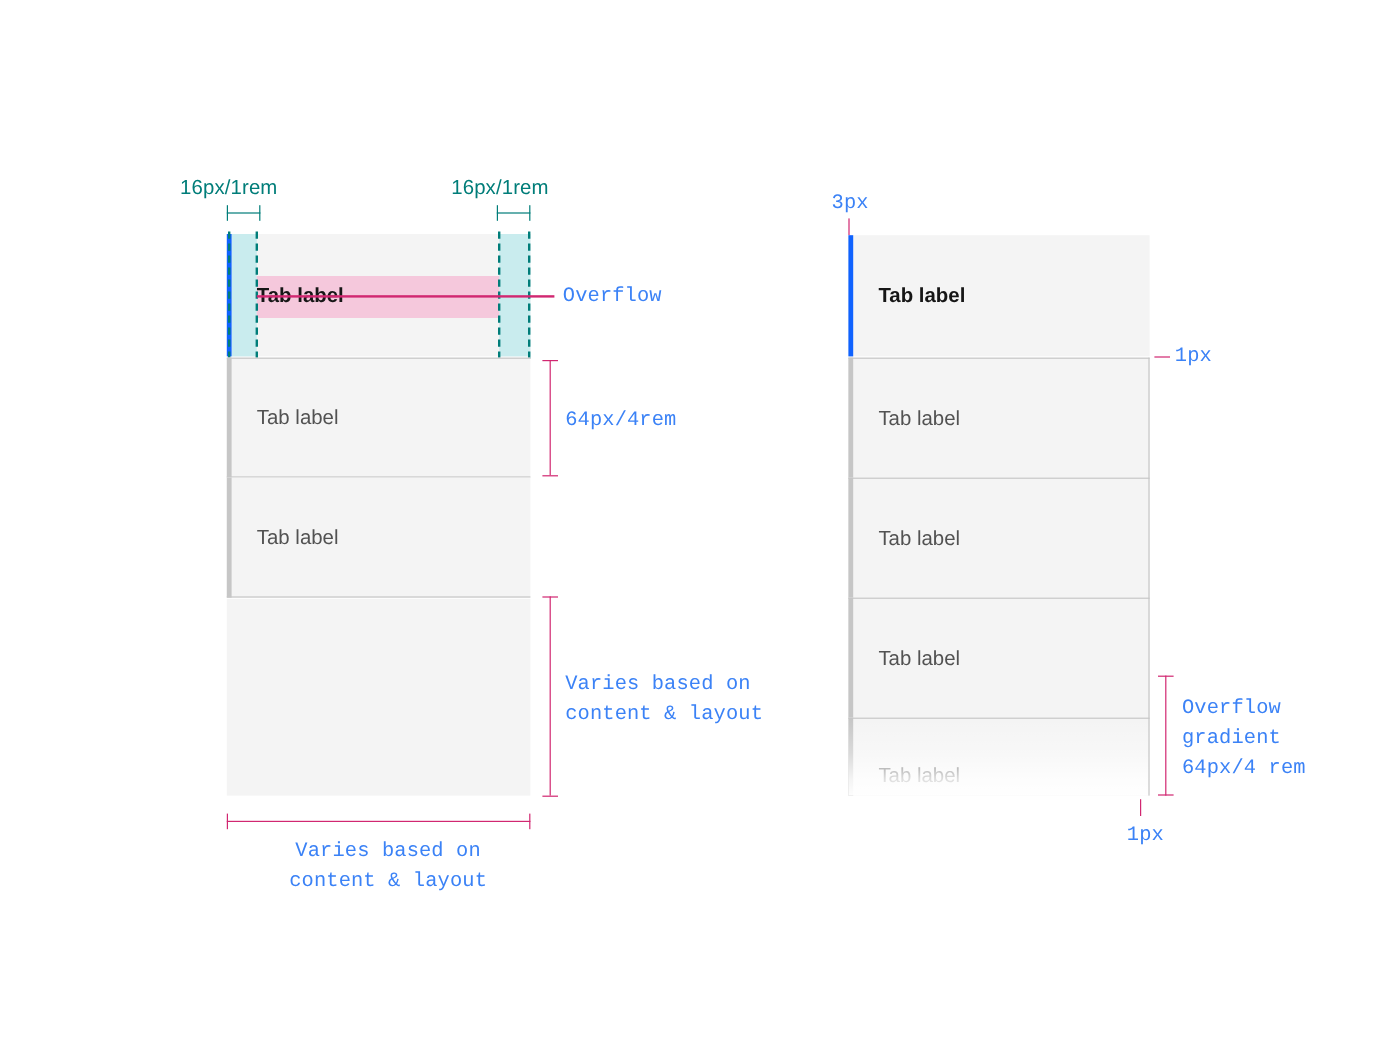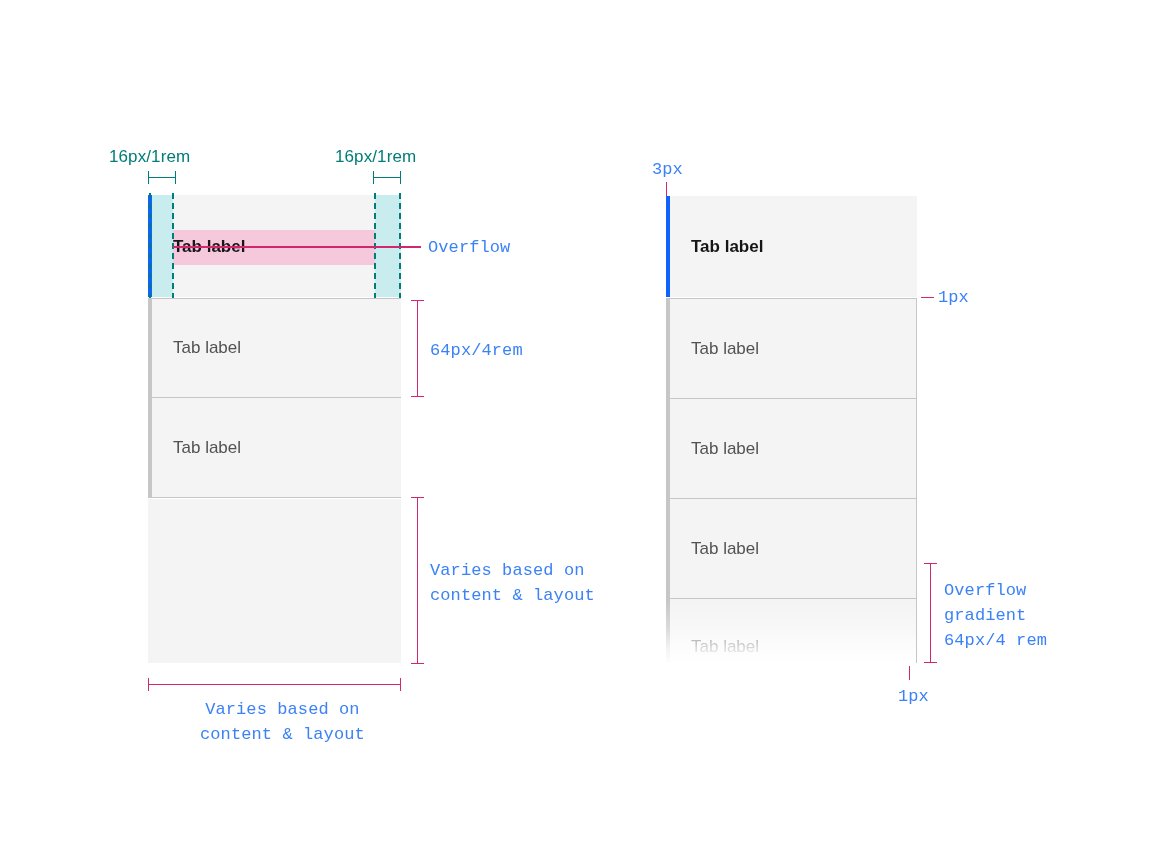--- a/index.html
+++ b/index.html
@@ -10,20 +10,21 @@
   body {
     width: 1152px;
     height: 864px;
     position: relative;
     font-family: "Liberation Sans", sans-serif;
     overflow: hidden;
   }
   .stage {
     position: absolute;
     inset: 0;
+    padding-left: 41px;
   }
   .abs { position: absolute; }
 
   
   .anno {
     position: absolute;
     font-size: 17px;
     line-height: 25px;
     white-space: pre;
     letter-spacing: 0.1px;

